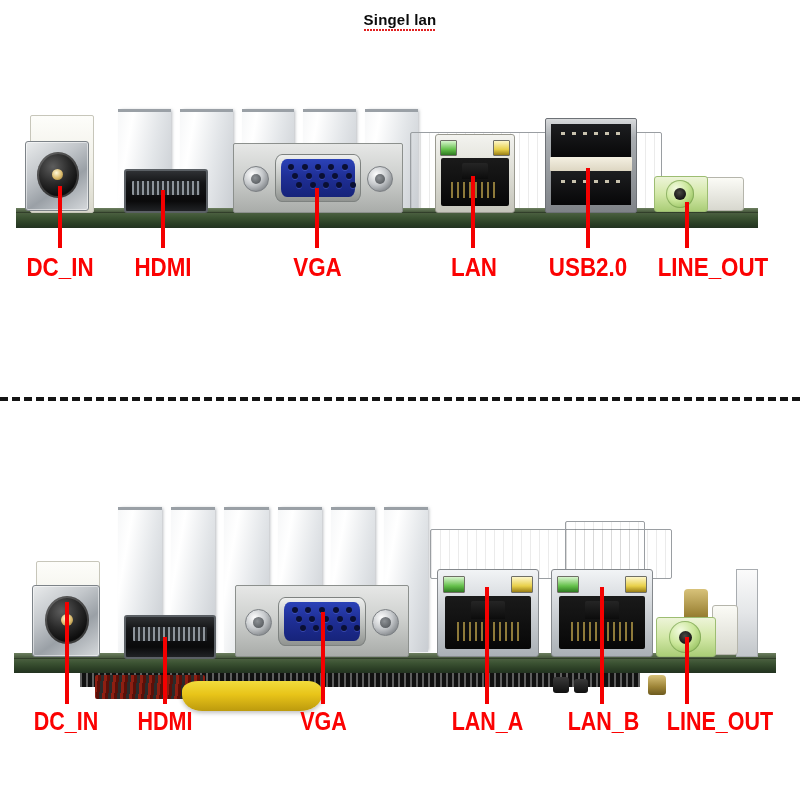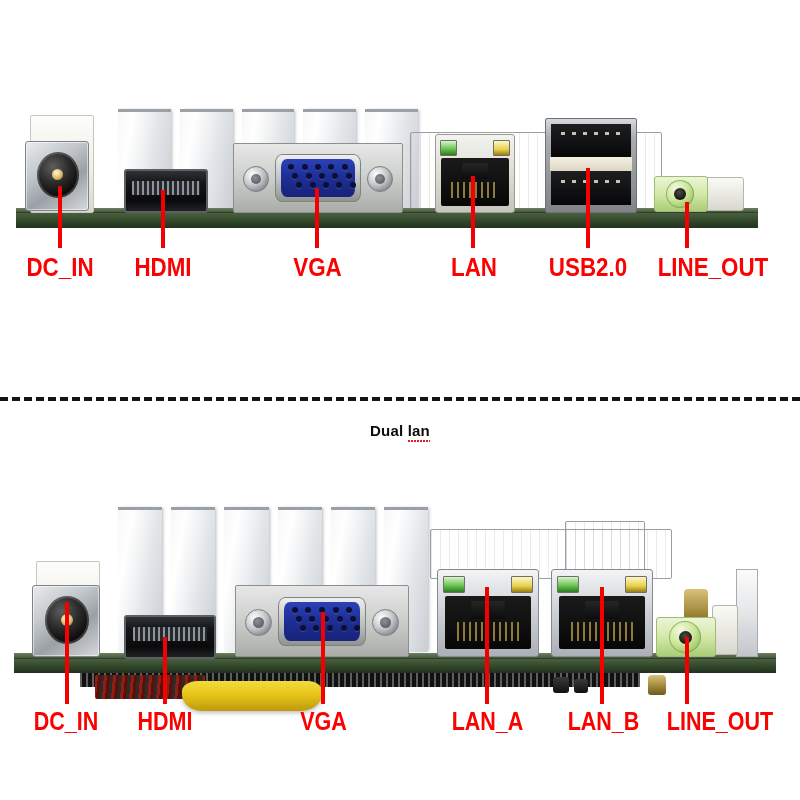--- a/index.html
+++ b/index.html
@@ -215,20 +215,23 @@
     font-family:"Liberation Sans","DejaVu Sans",sans-serif;
     transform:scaleX(.86);transform-origin:center top;
     white-space:nowrap;text-align:center;line-height:1;
   }
 </style>
 </head>
 <body>
 
 <div class="section" style="top:0;height:397px;">
 
+  <div class="title" style="top:11px;">
+    <span class="sp">Singel lan</span>
+  </div>
 
   <div class="board" style="left:0;top:96px;width:800px;height:135px;">
 
     <div class="heatsink" style="left:118px;top:13px;width:300px;height:104px;">
       <div class="fin"></div>
       <div class="fin"></div>
       <div class="fin"></div>
       <div class="fin"></div>
       <div class="fin"></div>
     </div>
@@ -317,23 +320,20 @@
   <div class="clabel" style="left:265px;top:254px;width:105px;font-size:26px;">VGA</div>
   <div class="clabel" style="left:424px;top:254px;width:100px;font-size:26px;">LAN</div>
   <div class="clabel" style="left:527px;top:254px;width:122px;font-size:26px;">USB2.0</div>
   <div class="clabel" style="left:633px;top:254px;width:160px;font-size:26px;">LINE_OUT</div>
 </div>
 
 <div class="divider" style="top:397px;"></div>
 
 <div class="section" style="top:397px;height:403px;">
 
-  <div class="title" style="top:25px;">
-    <span><span>Dual</span> <span class="sp">lan</span></span>
-  </div>
 
   <div class="board" style="left:0;top:110px;width:800px;height:215px;">
 
     <div class="heatsink" style="left:118px;top:0px;width:310px;height:145px;">
       <div class="fin"></div>
       <div class="fin"></div>
       <div class="fin"></div>
       <div class="fin"></div>
       <div class="fin"></div>
       <div class="fin"></div>

